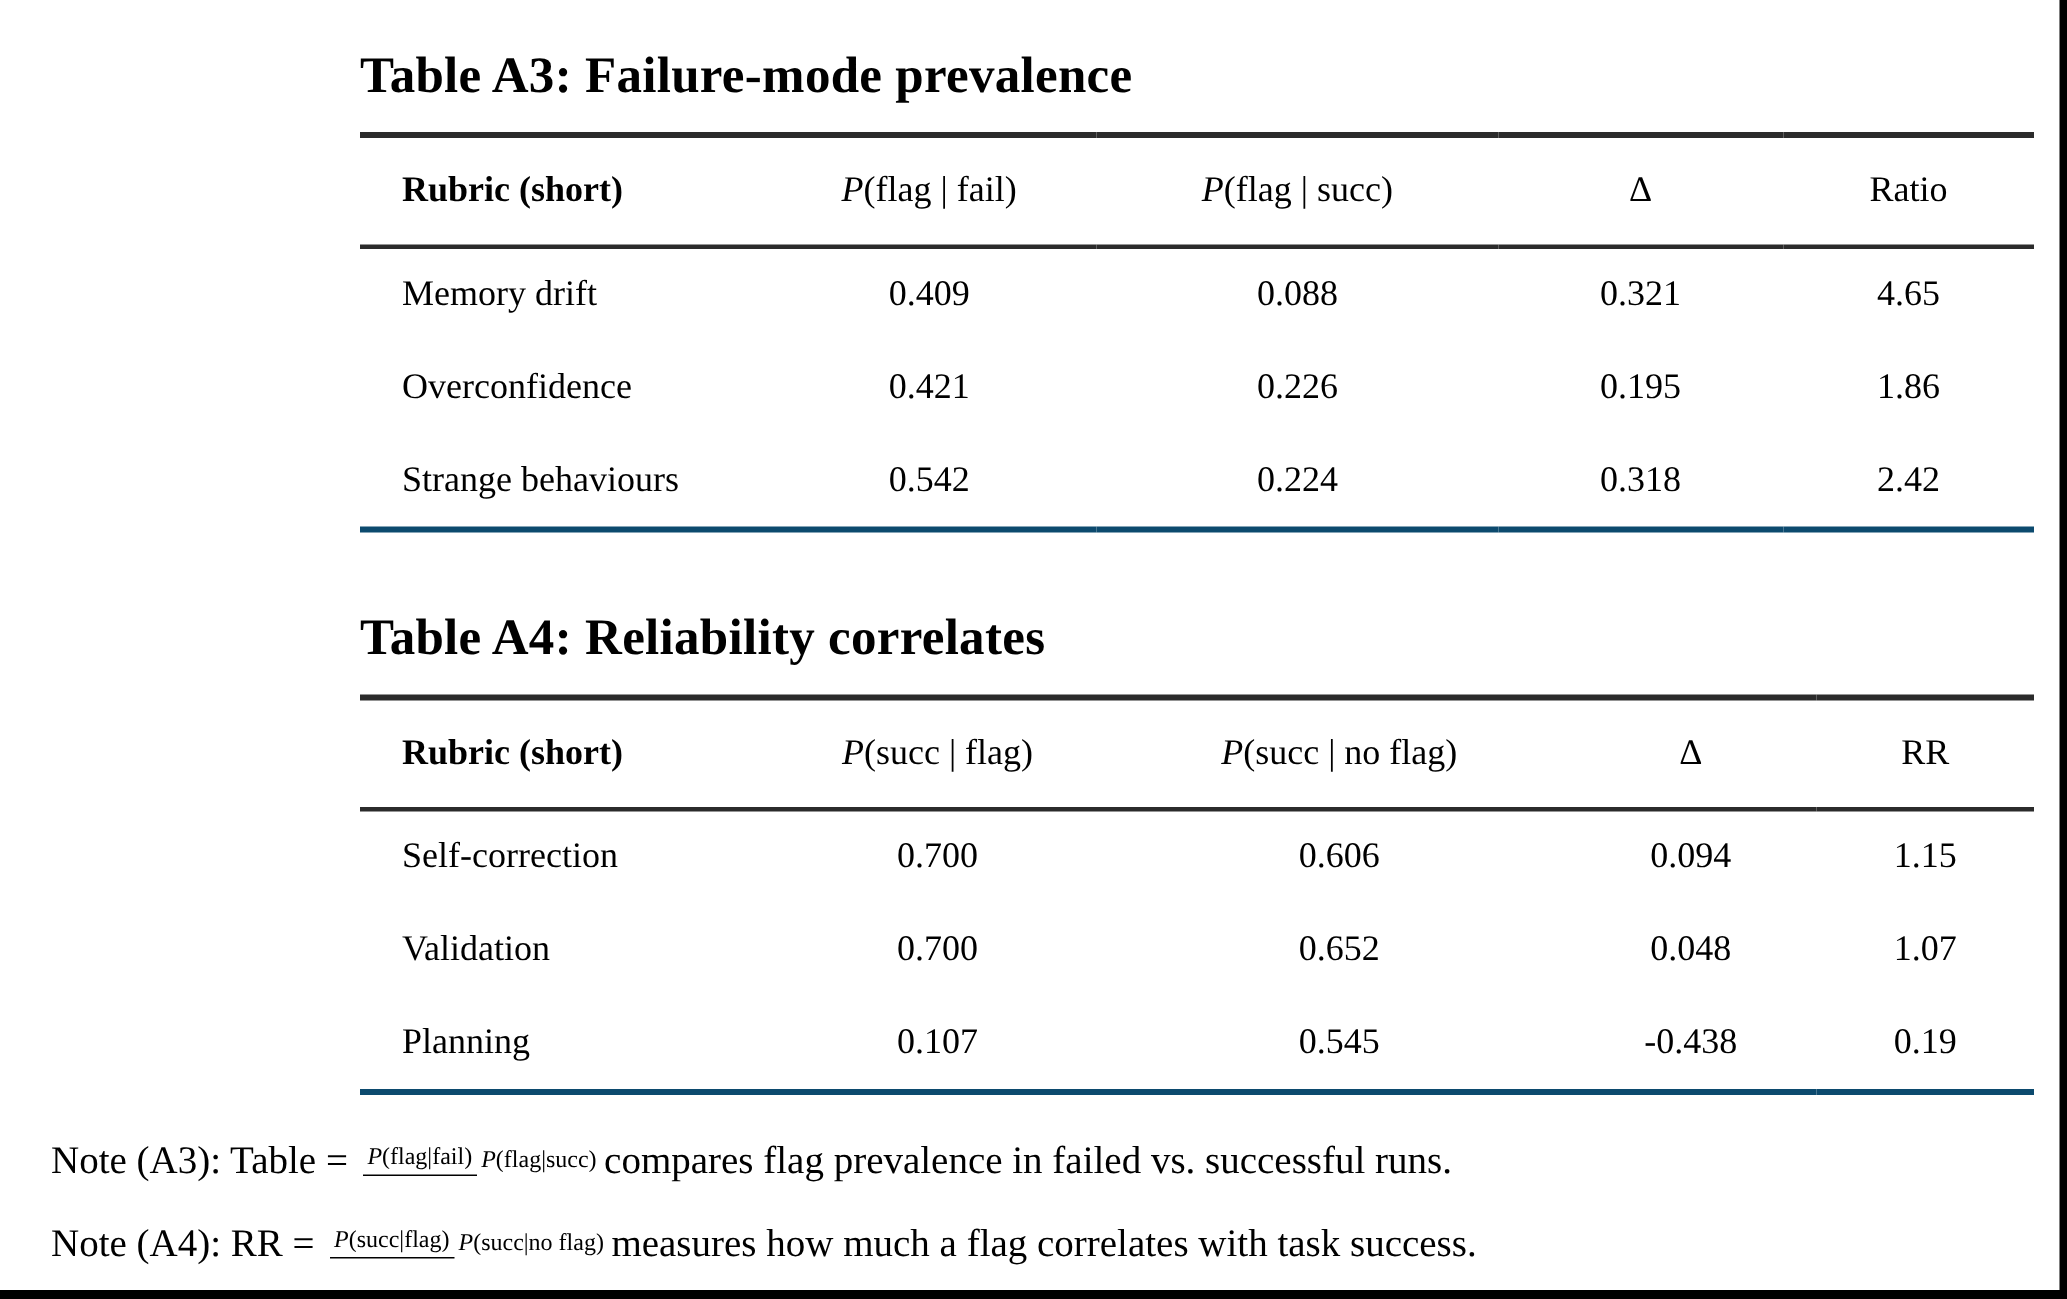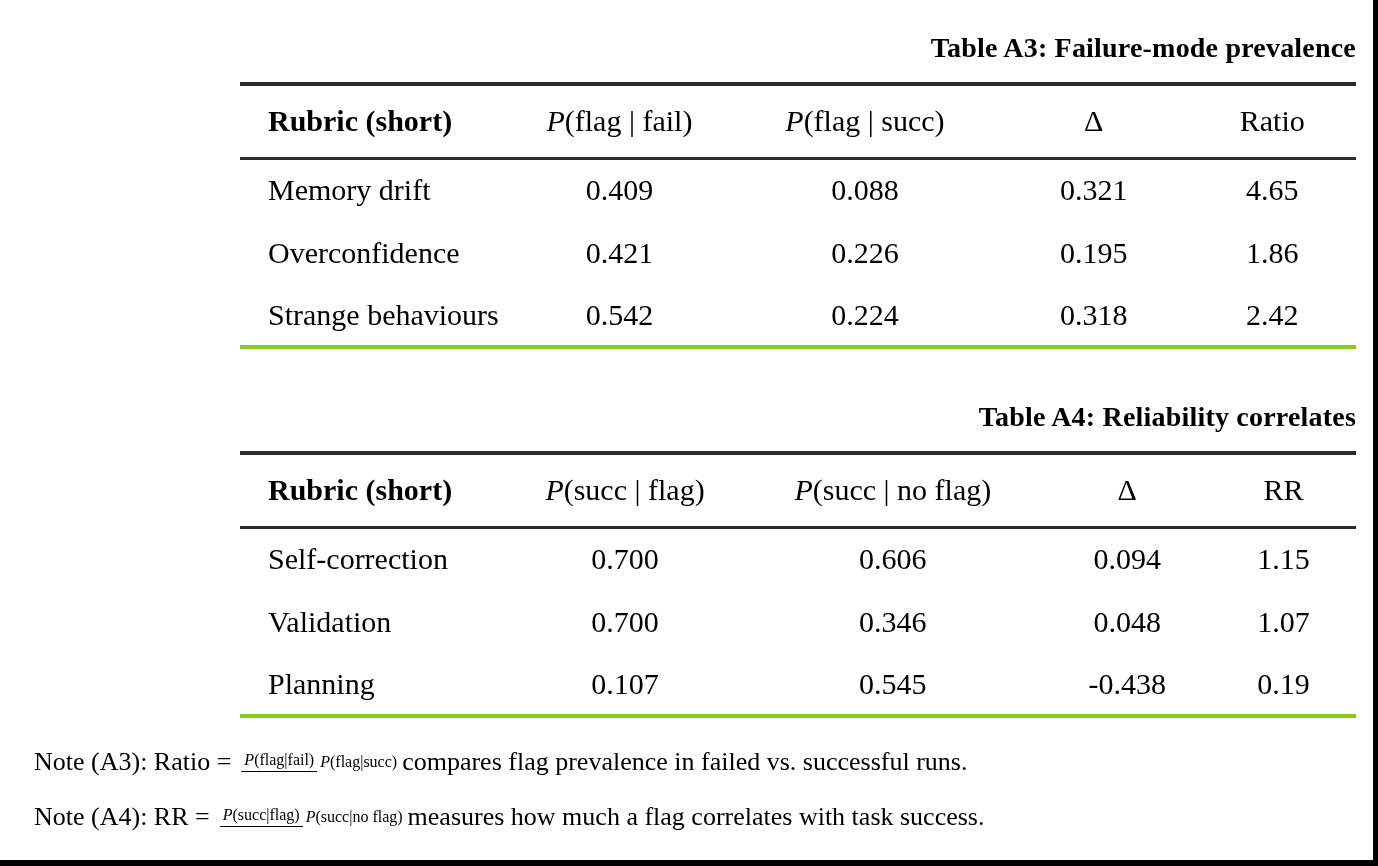--- a/index.html
+++ b/index.html
@@ -19,32 +19,32 @@
     border-bottom: 6px solid #000000;
     overflow: hidden;
   }
   .table-block {
     margin-left: 240px;
     width: 1116px;
   }
   .table-block.first { padding-top: 32px; }
   .table-block.second { margin-top: 52px; }
   .table-title {
-    text-align: right;
+    text-align: left;
     font-weight: bold;
-    font-size: 28px;
+    font-size: 34px;
     letter-spacing: 0.2px;
     margin: 0 0 18px 0;
   }
   table.datatable {
     width: 100%;
     border-collapse: collapse;
     border-top: 4px solid #2b2b2b;
-    border-bottom: 4px solid #84cc16;
-    font-size: 30px;
+    border-bottom: 4px solid #0c4a6e;
+    font-size: 24px;
   }
   table.datatable thead tr { height: 74px; }
   table.datatable tbody tr { height: 63px; }
   table.datatable thead { border-bottom: 3px solid #2b2b2b; }
   table.datatable th, table.datatable td {
     text-align: center;
     font-weight: normal;
     padding: 0;
     white-space: nowrap;
   }
@@ -167,38 +167,38 @@
           <tr>
             <td>Self-correction</td>
             <td>0.700</td>
             <td>0.606</td>
             <td>0.094</td>
             <td>1.15</td>
           </tr>
           <tr>
             <td>Validation</td>
             <td>0.700</td>
-            <td>0.346</td>
+            <td>0.652</td>
             <td>0.048</td>
             <td>1.07</td>
           </tr>
           <tr>
             <td>Planning</td>
             <td>0.107</td>
             <td>0.545</td>
             <td>-0.438</td>
             <td>0.19</td>
           </tr>
         </tbody>
     </table>
   </div>
 
   <div class="notes">
     <div class="note-line">
-      <span class="note-prefix">Note (A3): Ratio =</span>
+      <span class="note-prefix">Note (A3): Table =</span>
       <span class="frac">
         <span class="frac-num mathify"><i>P</i>(flag|fail)</span>
         <span class="frac-den mathify"><i>P</i>(flag|succ)</span>
       </span>
       <span class="note-suffix">compares flag prevalence in failed vs. successful runs.</span>
     </div>
     <div class="note-line">
       <span class="note-prefix">Note (A4): RR =</span>
       <span class="frac">
         <span class="frac-num mathify"><i>P</i>(succ|flag)</span>

